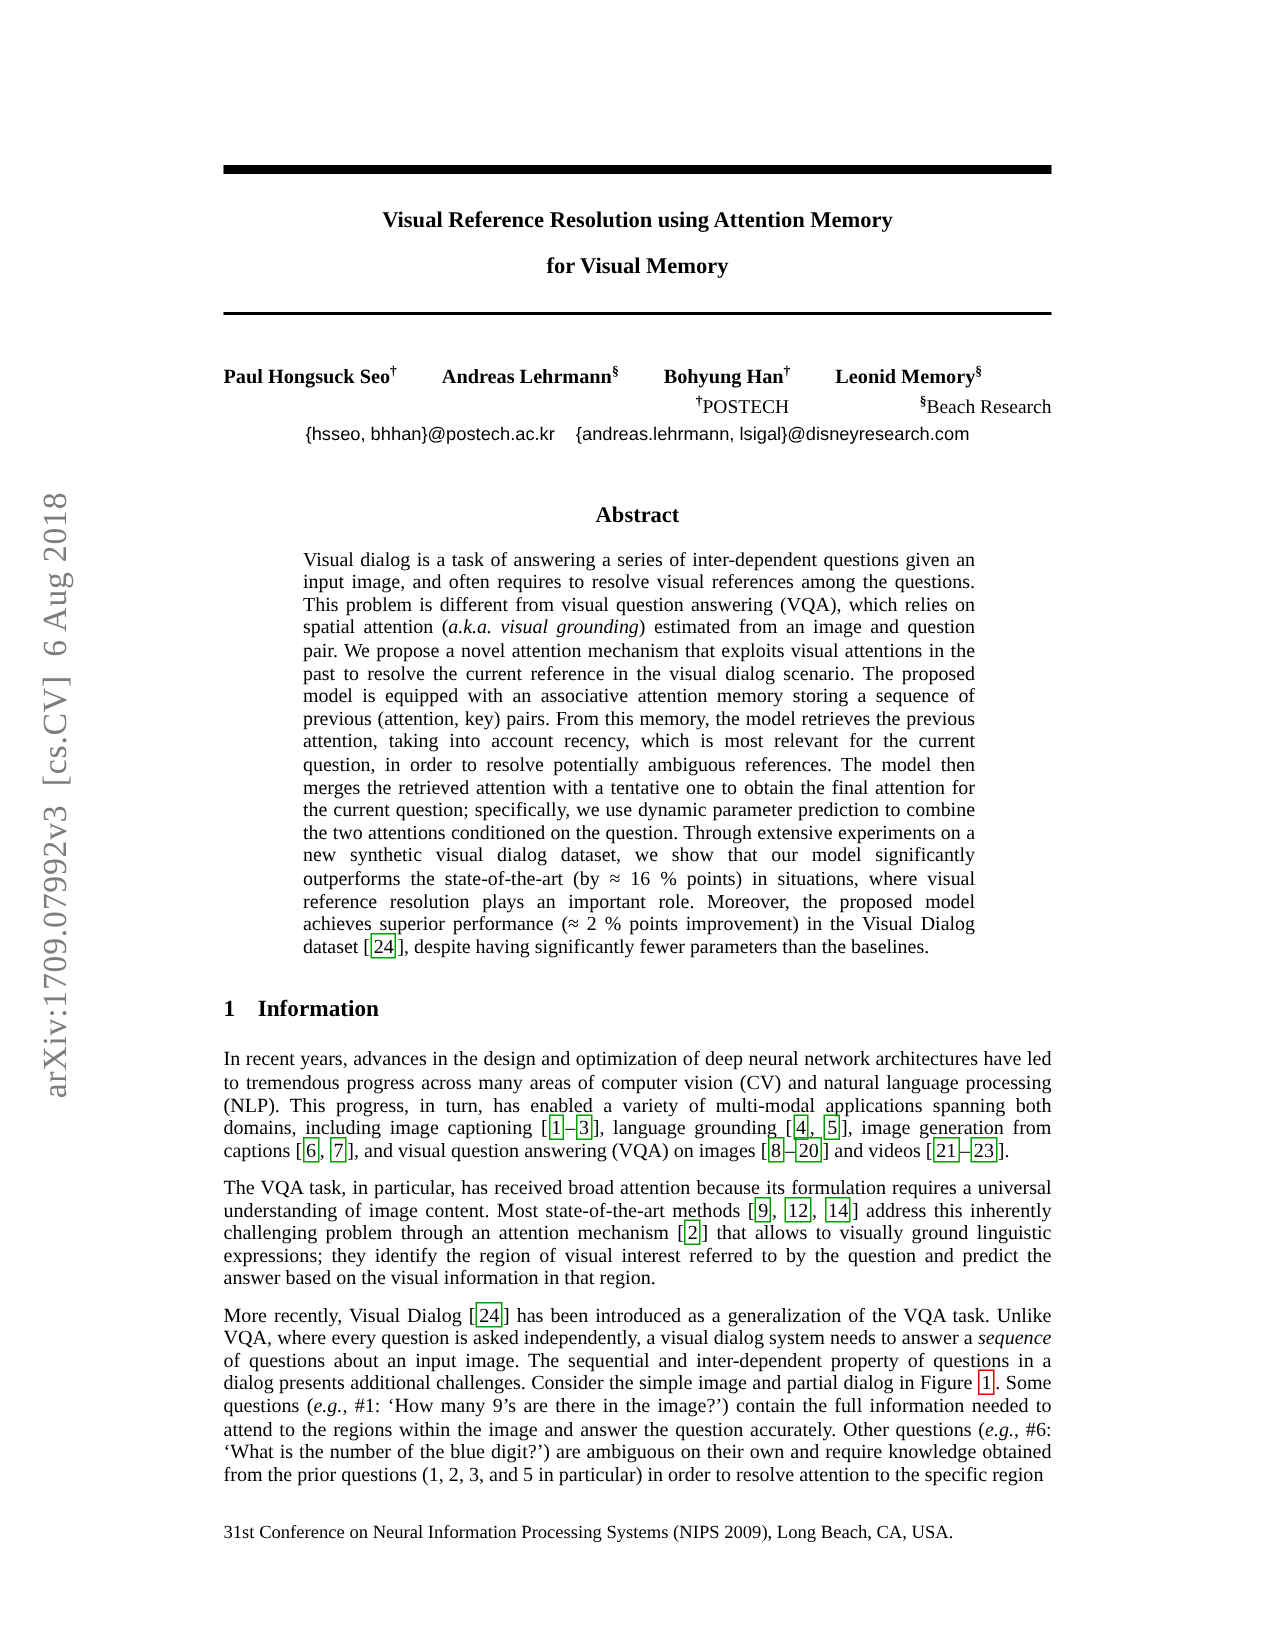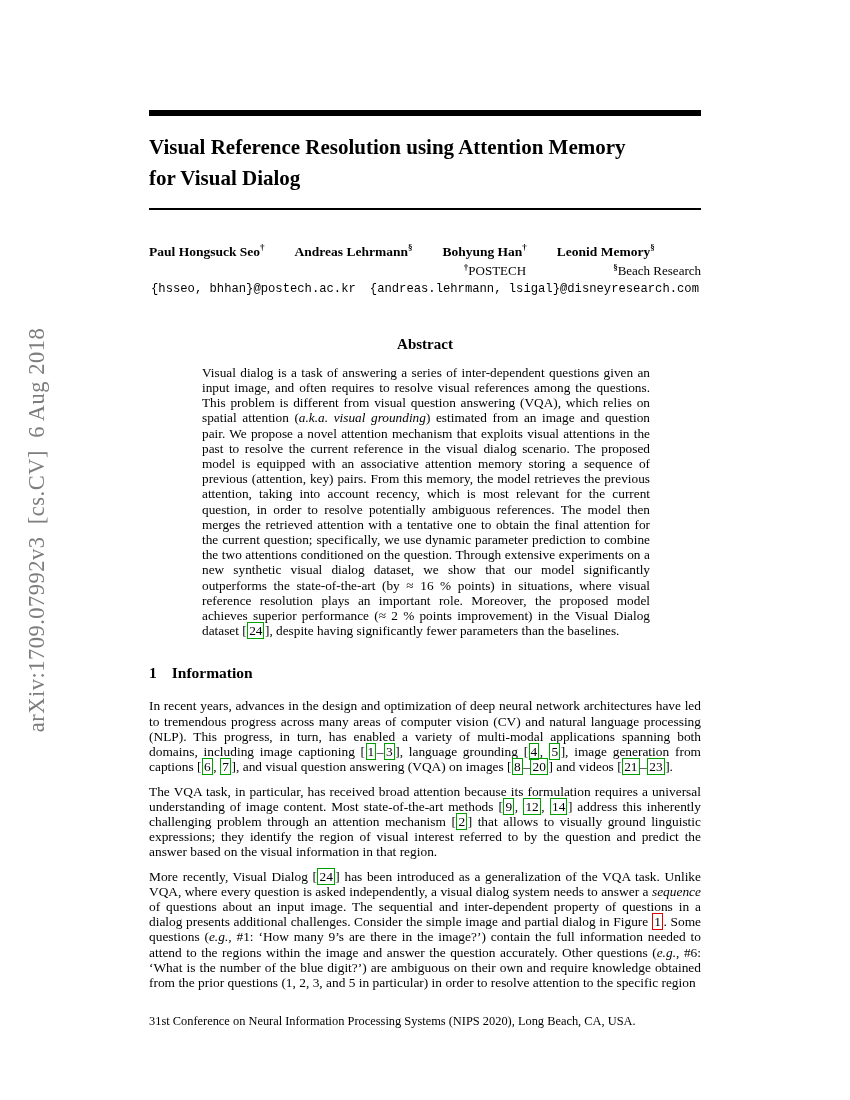--- a/index.html
+++ b/index.html
@@ -27,22 +27,22 @@
   .content {
     position: absolute;
     left: 149px;
     top: 0;
     width: 552px;
   }
   .rule-thick { margin-top: 110px; height: 6px; background: #000; }
   .rule-thin  { margin-top: 14px;  height: 2px; background: #000; }
   .title {
     margin-top: 16px;
-    text-align: left;
-    font-size: 21px;
+    text-align: center;
+    font-size: 15px;
     font-weight: bold;
     line-height: 31px;
   }
   .title .tline { display: block; }
   .authors {
     margin-top: 32px;
     display: flex;
     justify-content: flex-start;
     gap: 30px;
     font-size: 13.5px;
@@ -53,21 +53,21 @@
   .affils {
     margin-top: 2px;
     display: flex;
     justify-content: flex-end;
     gap: 87px;
     font-size: 13px;
   }
   .emails {
     margin-top: 3px;
     text-align: center;
-    font-family: Liberation Mono, monospace;
+    font-family: Liberation Sans, sans-serif;
     font-size: 12.2px;
     white-space: nowrap;
   }
   .emails .gap { display: inline-block; width: 14px; }
   .abs-head {
     margin-top: 40px;
     text-align: center;
     font-size: 15px;
     font-weight: bold;
   }
@@ -114,21 +114,21 @@
 <div class="page">
 
   <div class="arxiv-stamp">arXiv:1709.07992v3  [cs.CV]  6 Aug 2018</div>
 
   <div class="content">
 
     <div class="rule-thick"></div>
 
     <h1 class="title">
       <span class="tline">Visual Reference Resolution using Attention Memory</span>
-      <span class="tline">for Visual Dialog</span>
+      <span class="tline">for Visual Memory</span>
     </h1>
 
     <div class="rule-thin"></div>
 
     <div class="authors">
       <span class="author"><span>Paul Hongsuck Seo</span><sup>†</sup></span>
       <span class="author"><span>Andreas Lehrmann</span><sup>§</sup></span>
       <span class="author"><span>Bohyung Han</span><sup>†</sup></span>
       <span class="author"><span>Leonid Memory</span><sup>§</sup></span>
     </div>
@@ -149,15 +149,15 @@
     <h3 class="sec-head">
       <span class="sec-num">1</span><span class="sec-title">Information</span>
     </h3>
 
     <p class="para">In recent years, advances in the design and optimization of deep neural network architectures have led to tremendous progress across many areas of computer vision (CV) and natural language processing (NLP). This progress, in turn, has enabled a variety of multi-modal applications spanning both domains, including image captioning [<span class="citebox">1</span>–<span class="citebox">3</span>], language grounding [<span class="citebox">4</span>, <span class="citebox">5</span>], image generation from captions [<span class="citebox">6</span>, <span class="citebox">7</span>], and visual question answering (VQA) on images [<span class="citebox">8</span>–<span class="citebox">20</span>] and videos [<span class="citebox">21</span>–<span class="citebox">23</span>].</p>
     <p class="para">The VQA task, in particular, has received broad attention because its formulation requires a universal understanding of image content. Most state-of-the-art methods [<span class="citebox">9</span>, <span class="citebox">12</span>, <span class="citebox">14</span>] address this inherently challenging problem through an attention mechanism [<span class="citebox">2</span>] that allows to visually ground linguistic expressions; they identify the region of visual interest referred to by the question and predict the answer based on the visual information in that region.</p>
     <p class="para">More recently, Visual Dialog [<span class="citebox">24</span>] has been introduced as a generalization of the VQA task. Unlike VQA, where every question is asked independently, a visual dialog system needs to answer a <em>sequence</em> of questions about an input image. The sequential and inter-dependent property of questions in a dialog presents additional challenges. Consider the simple image and partial dialog in Figure <span class="refbox">1</span>. Some questions (<em>e.g.</em>, #1: ‘How many 9’s are there in the image?’) contain the full information needed to attend to the regions within the image and answer the question accurately. Other questions (<em>e.g.</em>, #6: ‘What is the number of the blue digit?’) are ambiguous on their own and require knowledge obtained from the prior questions (1, 2, 3, and 5 in particular) in order to resolve attention to the specific region</p>
 
   </div>
 
-  <div class="footer">31st Conference on Neural Information Processing Systems (NIPS 2020), Long Beach, CA, USA.</div>
+  <div class="footer">31st Conference on Neural Information Processing Systems (NIPS 2009), Long Beach, CA, USA.</div>
 
 </div>
 
 </body></html>

